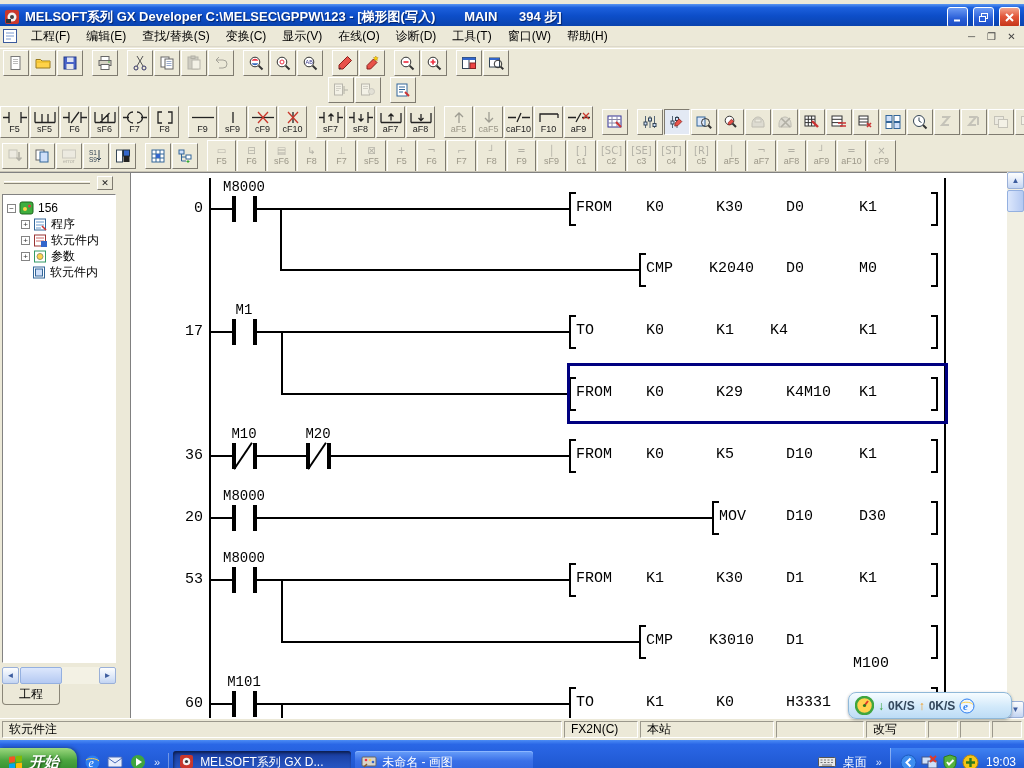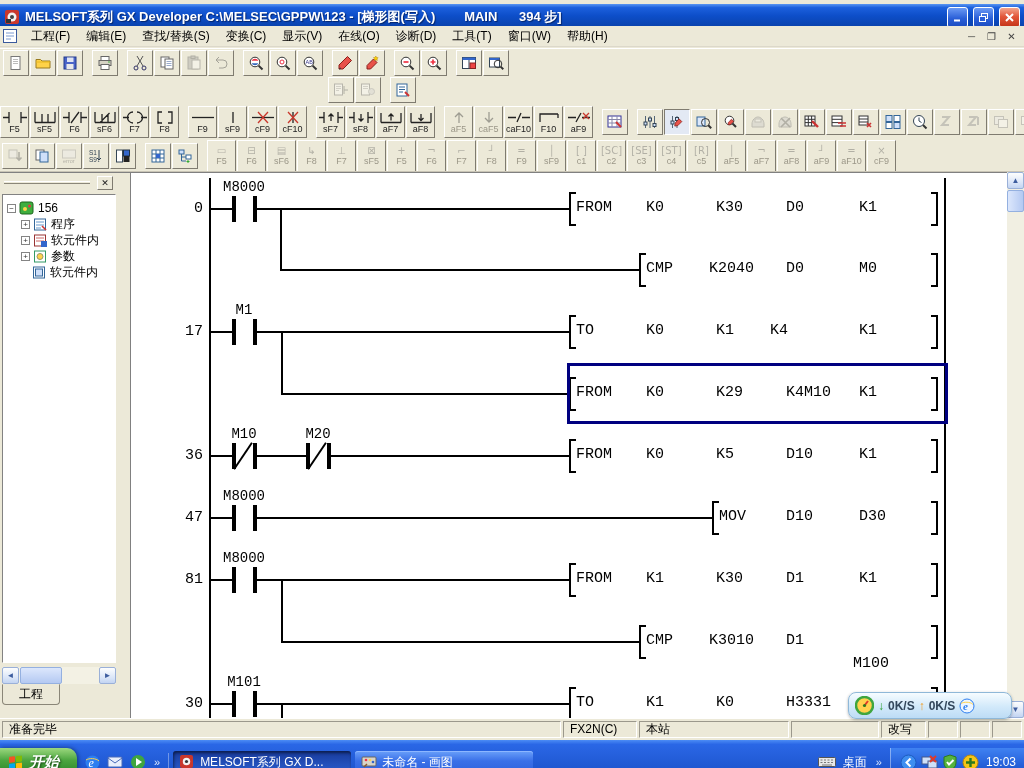--- a/index.html
+++ b/index.html
@@ -936,52 +936,52 @@
       <div class="slash" style="left:185px;top:267px"></div>
       <div class="clabel" style="left:142px;top:253px">M20</div>
       <div class="brk open" style="left:438px;top:266px"></div>
       <div class="cell" style="left:445px;top:273px">FROM</div>
       <div class="cell" style="left:515px;top:273px">K0</div>
       <div class="cell" style="left:585px;top:273px">K5</div>
       <div class="cell" style="left:655px;top:273px">D10</div>
       <div class="cell" style="left:728px;top:273px">K1</div>
       <div class="brk close" style="left:800px;top:266px"></div>
       <div class="wire" style="left:78px;top:344px;width:503px"></div>
-      <div class="step" style="top:336px">47</div>
+      <div class="step" style="top:336px">20</div>
       <div class="cgap" style="left:104px;top:341px;width:19px"></div>
       <div class="cbar" style="left:101px;top:332px"></div>
       <div class="cbar" style="left:122px;top:332px"></div>
       <div class="clabel" style="left:68px;top:315px">M8000</div>
       <div class="brk open" style="left:581px;top:328px"></div>
       <div class="cell" style="left:588px;top:335px">MOV</div>
       <div class="cell" style="left:655px;top:335px">D10</div>
       <div class="cell" style="left:728px;top:335px">D30</div>
       <div class="brk close" style="left:800px;top:328px"></div>
       <div class="wire" style="left:78px;top:406px;width:360px"></div>
-      <div class="step" style="top:398px">81</div>
+      <div class="step" style="top:398px">53</div>
       <div class="cgap" style="left:104px;top:403px;width:19px"></div>
       <div class="cbar" style="left:101px;top:394px"></div>
       <div class="cbar" style="left:122px;top:394px"></div>
       <div class="clabel" style="left:68px;top:377px">M8000</div>
       <div class="brk open" style="left:438px;top:390px"></div>
       <div class="cell" style="left:445px;top:397px">FROM</div>
       <div class="cell" style="left:515px;top:397px">K1</div>
       <div class="cell" style="left:585px;top:397px">K30</div>
       <div class="cell" style="left:655px;top:397px">D1</div>
       <div class="cell" style="left:728px;top:397px">K1</div>
       <div class="brk close" style="left:800px;top:390px"></div>
       <div class="wire" style="left:150px;top:468px;width:358px"></div>
       <div class="brk open" style="left:508px;top:452px"></div>
       <div class="cell" style="left:515px;top:459px">CMP</div>
       <div class="cell" style="left:578px;top:459px">K3010</div>
       <div class="cell" style="left:655px;top:459px">D1</div>
       <div class="cell" style="left:722px;top:482px">M100</div>
       <div class="brk close" style="left:800px;top:452px"></div>
       <div class="wire" style="left:78px;top:530px;width:360px"></div>
-      <div class="step" style="top:522px">30</div>
+      <div class="step" style="top:522px">60</div>
       <div class="cgap" style="left:104px;top:527px;width:19px"></div>
       <div class="cbar" style="left:101px;top:518px"></div>
       <div class="cbar" style="left:122px;top:518px"></div>
       <div class="clabel" style="left:68px;top:501px">M101</div>
       <div class="brk open" style="left:438px;top:514px"></div>
       <div class="cell" style="left:445px;top:521px">TO</div>
       <div class="cell" style="left:515px;top:521px">K1</div>
       <div class="cell" style="left:585px;top:521px">K0</div>
       <div class="cell" style="left:655px;top:521px">H3331</div>
       <div class="brk close" style="left:800px;top:514px"></div>
@@ -992,25 +992,25 @@
       <div class="selrect" style="left:436px;top:190px;width:381px;height:61px;border-color:#000080"></div>
     </div>
 
   <div id="vscroll">
     <span class="sbtn" style="top:0;width:17px">▲</span>
     <div id="vthumb"></div>
     <span class="sbtn" style="top:529px;width:17px">▼</span>
   </div>
 
   <div id="statusbar">
-    <span class="spanel msg">准备完毕</span>
+    <span class="spanel msg">软元件注</span>
     <span class="spanel" style="width:74px">FX2N(C)</span>
-    <span class="spanel" style="width:150px">本站</span>
+    <span class="spanel" style="width:134px">本站</span>
     <span class="spanel" style="width:88px"></span>
-    <span class="spanel" style="width:45px">改写</span>
+    <span class="spanel" style="width:60px">改写</span>
     <span class="spanel" style="width:30px"></span>
     <span class="spanel" style="width:30px"></span>
     <span class="spanel" style="width:30px"></span>
   </div>
 
   <div id="taskbar">
     <div id="startbtn">
       <span style="display:flex;font-style:normal">
           <svg width="16" height="16">
             <g transform="skewY(-6)">

